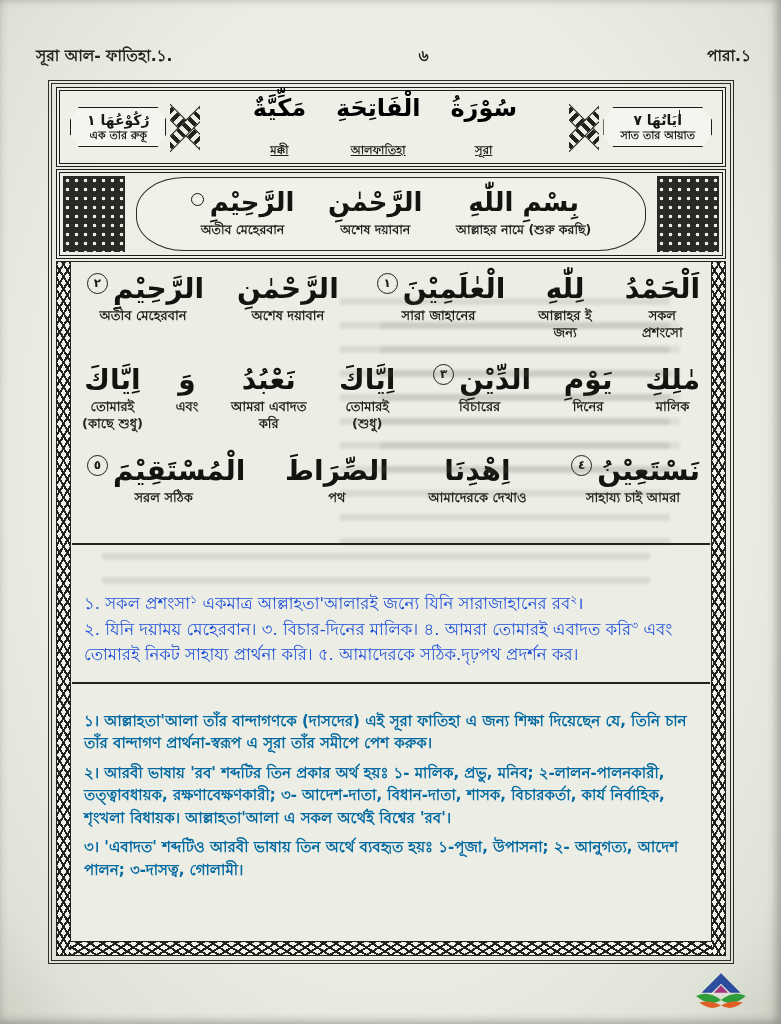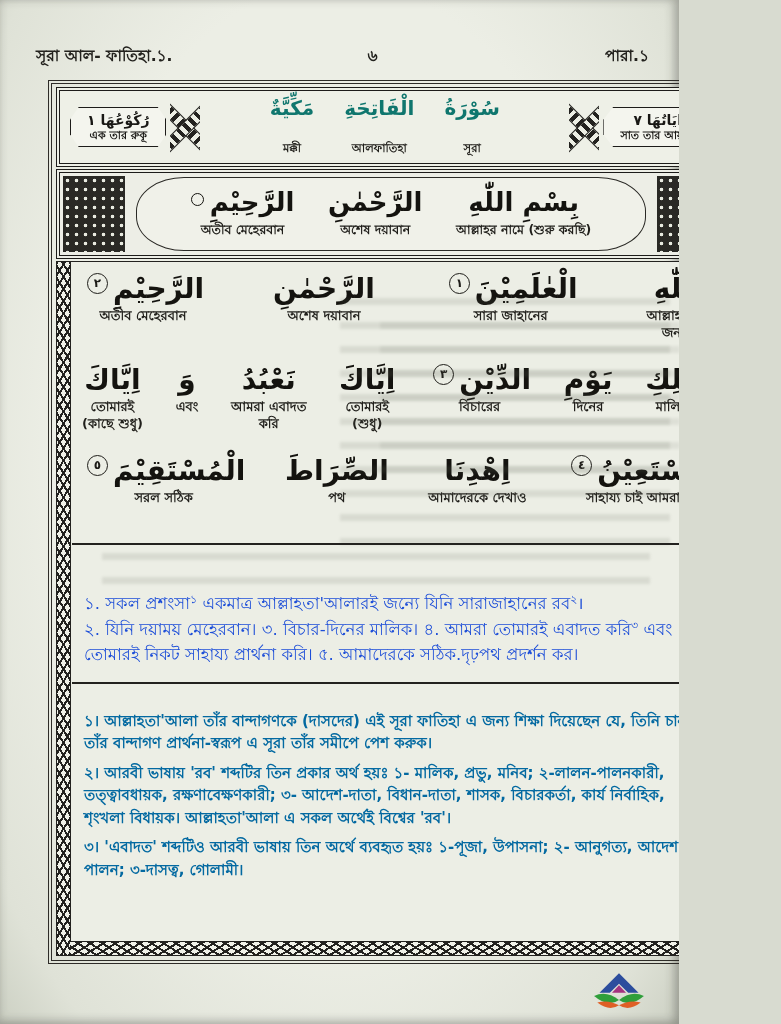--- a/index.html
+++ b/index.html
@@ -1,17 +1,17 @@
 <!DOCTYPE html>
 <html><head>
 <meta charset="utf-8">
 <style>
   html,body{margin:0;padding:0;}
   body{width:781px;height:1024px;font-family:"DejaVu Sans",sans-serif;background:#d8dbd0;}
-  .scan{position:relative;width:679px;height:1024px;overflow:hidden;
+  .scan{position:relative;width:781px;height:1024px;overflow:hidden;
         background:radial-gradient(ellipse at 50% 45%, #eceee5 60%, #dfe2d7 88%, #ccd0c3 100%);
         box-shadow:inset -6px 0 8px rgba(60,60,55,.25), inset 0 -4px 8px rgba(60,60,55,.2);}
   
   .page-header{position:absolute;top:44px;left:36px;right:30px;display:flex;align-items:baseline;
         font-size:15.5px;font-weight:bold;color:#23221e;}
   .ph-left{flex:1;text-align:left;}
   .ph-center{flex:0 0 auto;transform:translateX(30px);}
   .ph-right{flex:1;text-align:right;}
   
   .outer-frame{position:absolute;left:48px;top:80px;width:684px;height:882px;border:1px solid #2e2c28;}
@@ -23,22 +23,22 @@
         padding:4px 16px;clip-path:polygon(9% 0,91% 0,100% 32%,100% 68%,91% 100%,9% 100%,0 68%,0 32%);}
   .c-ar{font-size:14px;font-weight:bold;direction:rtl;color:#191815;line-height:1.2;}
   .c-bn{font-size:11px;font-weight:bold;color:#191815;line-height:1.2;}
   .knot{position:relative;width:30px;height:56px;overflow:hidden;flex:0 0 auto;}
   .knot::before,.knot::after{content:"";position:absolute;left:50%;top:50%;width:66px;height:10px;
         margin:-5px 0 0 -33px;border:1px solid #23221f;
         background:repeating-linear-gradient(90deg,#23221f 0 4px,#eceee4 4px 8px);}
   .knot::before{transform:rotate(45deg);} .knot::after{transform:rotate(-45deg);}
   .title-words{flex:1;display:flex;direction:rtl;justify-content:center;align-items:flex-start;gap:30px;}
   .t-word{text-align:center;}
-  .t-ar{font-size:20px;font-weight:bold;color:#0f766e;line-height:1.25;}
-  .t-bn{font-size:11.5px;font-weight:bold;color:#201f1b;margin-top:19px;}
+  .t-ar{font-size:24px;font-weight:bold;color:#000000;line-height:1.25;}
+  .t-bn{font-size:11.5px;font-weight:bold;color:#201f1b;margin-top:19px;text-decoration:underline;}
   
   .bismillah-box{position:absolute;top:88px;left:7px;right:7px;height:82px;border:4px double #1d1c1a;
         background:#edeee6;display:flex;align-items:stretch;}
   .orn{flex:0 0 62px;margin:3px;background-color:#2a2925;
         background-image:radial-gradient(circle,#e8eae0 1.5px,transparent 2.1px);background-size:9px 9px;}
   .bis-center{flex:1;margin:4px 8px;border:1.5px solid #2a2925;border-radius:48px/34px;background:#f0f1e9;
         display:flex;direction:rtl;align-items:center;justify-content:space-evenly;padding:0 20px;}
   .b-seg{text-align:center;}
   .b-ar{font-size:26px;font-weight:bold;color:#14130f;line-height:1.2;white-space:nowrap;}
   .b-bn{font-size:12.5px;font-weight:bold;color:#201f1b;margin-top:2px;}
@@ -144,20 +144,25 @@
       <div class="braid braid-right"></div>
       <div class="braid braid-bottom"></div>
 
       <div class="main-content">
 
         <div class="words">
           <div class="ghost g1"></div>
 
           <div class="word-row">
             <div class="wcell">
+              <div class="ar-line"><span class="ar">اَلْحَمْدُ</span></div>
+              <div class="bn">সকল</div>
+              <div class="bn">প্রশংসো</div>
+            </div>
+            <div class="wcell">
               <div class="ar-line"><span class="ar">لِلّٰهِ</span></div>
               <div class="bn">আল্লাহর ই</div>
               <div class="bn">জন্য</div>
             </div>
             <div class="wcell">
               <div class="ar-line"><span class="ar">الْعٰلَمِيْنَ</span><span class="marker">١</span></div>
               <div class="bn">সারা জাহানের</div>
             </div>
             <div class="wcell">
               <div class="ar-line"><span class="ar">الرَّحْمٰنِ</span></div>

